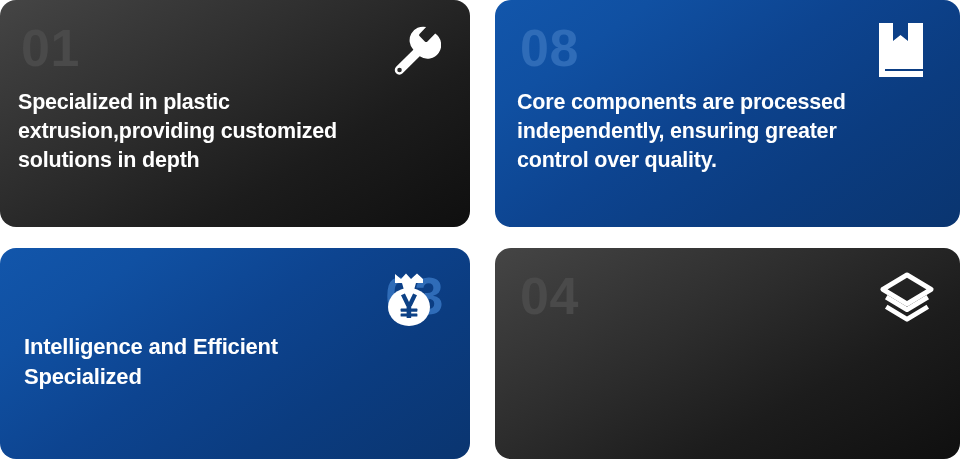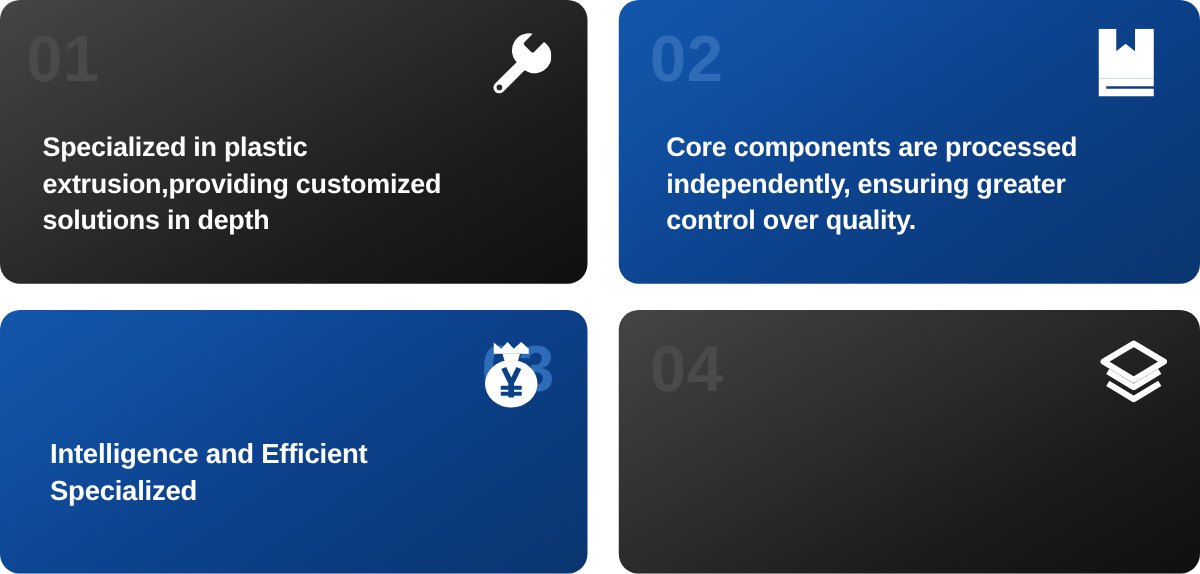--- a/index.html
+++ b/index.html
@@ -68,21 +68,21 @@
   .card-03 .card-number { margin-bottom: 10px; text-align: right; }
   .card-04 .card-number { margin-bottom: 10px; }
 
   
   .card-text {
     color: #ffffff;
     font-size: 21.5px;
     font-weight: 700;
     line-height: 1.35;
     letter-spacing: -0.2px;
-    margin: 16px;
+    margin: 0;
     max-width: 420px;
     white-space: pre-line;
   }
   .card-03 .card-text { font-size: 22px; }
 
   
   .card-icon {
     position: absolute;
     top: 26px;
     right: 28px;
@@ -134,21 +134,21 @@
                  l-8.9 8.9
                  a2.1 2.1 0 0 1 -3.0 0
                  l-5.8 -5.8
                  a2.1 2.1 0 0 1 0 -3.0 Z" fill="#ffffff"></path>
         <circle cx="16.6" cy="55.9" r="2.6" fill="#2b2b2b"></circle>
       </svg>
     </div>
   </div>
 
   <div class="feature-card theme-blue card-02">
-    <div class="card-number">02</div>
+    <div class="card-number">08</div>
     <p class="card-text">Core components are processed
 independently, ensuring greater
 control over quality.</p>
     <div class="card-icon">
       <svg width="52" height="56" viewBox="0 0 52 56" aria-hidden="true">
 
         <path d="M4 0 H18 V18 L25.5 12 L33 18 V0 H48 V40 H4 Z" fill="#ffffff"></path>
 
         <path d="M4 40 H48 V46 H10 V48 H48 V54 H4 Z" fill="#ffffff"></path>
       </svg>

